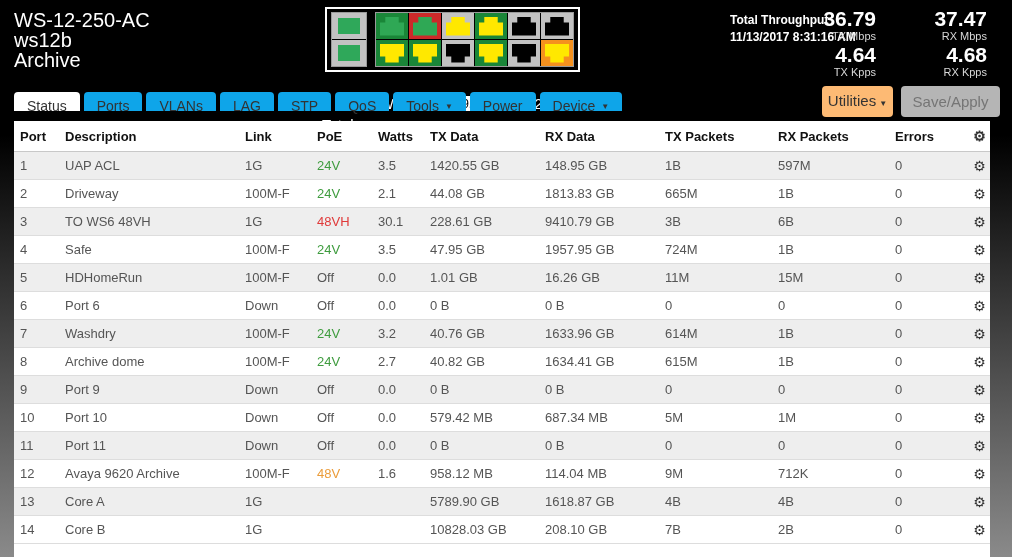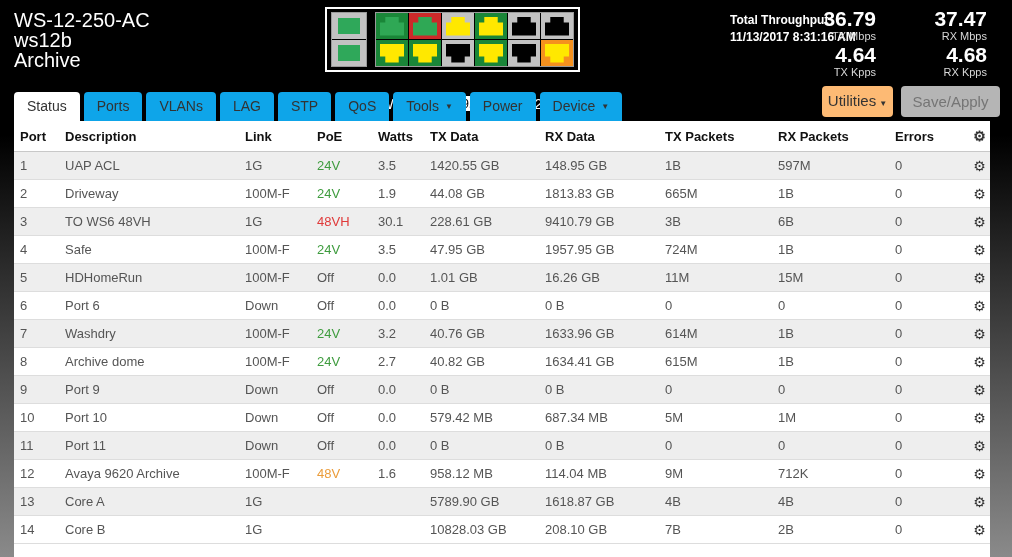--- a/index.html
+++ b/index.html
@@ -43,21 +43,21 @@
   .tp-time  { position:absolute; left:730px; top:30px; color:#fff; font-size:12px; font-weight:bold; }
   .tp-stats {
     position:absolute; right:25px; top:8px;
     display:grid; grid-template-columns:100px 105px; column-gap:6px; row-gap:2px;
     text-align:right;
   }
   .stat-value { color:#fff; font-size:21px; font-weight:bold; line-height:22px; }
   .stat-label { color:#d8d8d8; font-size:11px; line-height:12px; }
 
   
-  .tab-bar { position:absolute; left:14px; top:92px; height:29px; display:flex; gap:4px; }
+  .tab-bar { position:absolute; left:14px; top:92px; height:19px; display:flex; gap:4px; }
   .tab {
     background:#0ea5e9; color:#333; font-size:14px;
     padding:6px 13px 0 13px; border-radius:4px 4px 0 0;
     display:flex; align-items:flex-start; gap:6px; cursor:pointer; white-space:nowrap;
   }
   .tab.active { background:#fff; }
   .caret { font-size:8px; line-height:17px; }
 
   .btn { position:absolute; top:86px; height:31px; border:none; border-radius:4px; font-size:15px; font-family:"Liberation Sans",sans-serif; cursor:pointer; }
   .btn-utilities { left:822px; width:71px; background:#fdba74; color:#333; }
@@ -247,21 +247,21 @@
           <td>1B</td>
           <td>597M</td>
           <td>0</td>
           <td class="gear-cell"><span class="gear">⚙</span></td>
         </tr>
         <tr>
           <td>2</td>
           <td>Driveway</td>
           <td>100M-F</td>
           <td class="poe-green">24V</td>
-          <td>1.9</td>
+          <td>2.1</td>
           <td>44.08 GB</td>
           <td>1813.83 GB</td>
           <td>665M</td>
           <td>1B</td>
           <td>0</td>
           <td class="gear-cell"><span class="gear">⚙</span></td>
         </tr>
         <tr>
           <td>3</td>
           <td>TO WS6 48VH</td>

